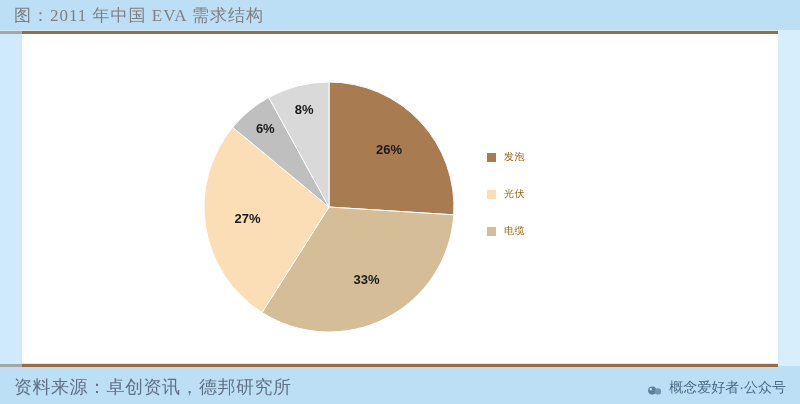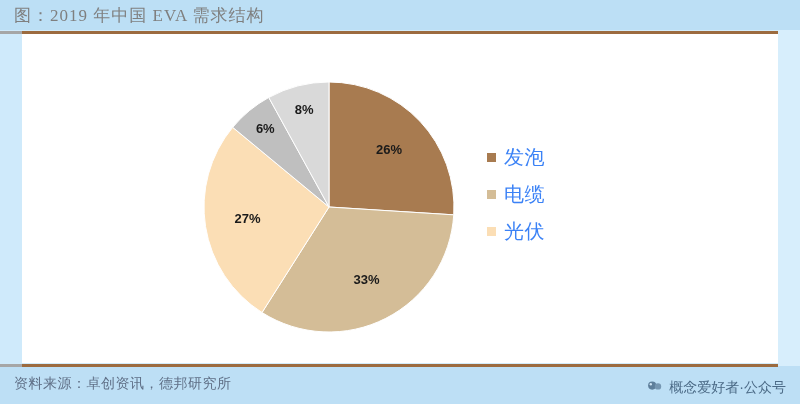--- a/index.html
+++ b/index.html
@@ -59,48 +59,48 @@
   #legend{
     position:absolute;left:465px;top:115px;width:250px;
   }
   .legend-item{
     display:flex;align-items:center;margin-bottom:21px;height:16px;
   }
   .legend-swatch{
     width:9px;height:9px;flex:0 0 9px;margin-right:8px;display:block;
   }
   .legend-label{
-    font-size:20px;color:#3b82f6;white-space:nowrap;
+    font-size:10px;color:#a16207;white-space:nowrap;
     font-family:Liberation Serif, serif;
     letter-spacing:0.5px;
   }
   
   #source-note{
     position:absolute;left:14px;top:375px;
-    font-size:14px;color:#5f6f86;letter-spacing:0.5px;
+    font-size:18px;color:#5f6f86;letter-spacing:0.5px;
     white-space:nowrap;
     font-family:"Liberation Serif","DejaVu Serif",serif;
   }
   #watermark{
     position:absolute;right:14px;top:379px;
-    display:flex;align-items:flex-start;gap:6px;
+    display:flex;align-items:flex-end;gap:6px;
     color:#4b6a86;font-size:14px;white-space:nowrap;
     font-family:"Liberation Sans","DejaVu Sans",sans-serif;
   }
   #watermark .wm-icon{display:block;}
 </style>
 </head>
 <body>
 
 <div id="bg-header-band"></div>
 <div id="bg-left-band"></div>
 <div id="bg-right-band"></div>
 <div id="bg-footer-band"></div>
 
-<div id="title">图：2019 年中国 EVA 需求结构</div>
+<div id="title">图：2011 年中国 EVA 需求结构</div>
 
 <div class="divider" id="divider-top">
   <span class="gray"></span>
   <span class="brown"></span>
 </div>
 
 <div id="chart-card">
 
   <div id="pie-wrap">
     <svg id="pie-svg" width="290" height="262" viewBox="0 0 290 262">
@@ -120,26 +120,26 @@
         </g>
     </svg>
   </div>
 
   <div id="legend">
       <div class="legend-item">
         <span class="legend-swatch" style="background: rgb(168, 123, 80);"></span>
         <span class="legend-label">发泡</span>
       </div>
       <div class="legend-item">
+        <span class="legend-swatch" style="background: rgb(251, 222, 181);"></span>
+        <span class="legend-label">光伏</span>
+      </div>
+      <div class="legend-item">
         <span class="legend-swatch" style="background: rgb(212, 189, 151);"></span>
         <span class="legend-label">电缆</span>
-      </div>
-      <div class="legend-item">
-        <span class="legend-swatch" style="background: rgb(251, 222, 181);"></span>
-        <span class="legend-label">光伏</span>
       </div>
     </div>
 
 </div>
 
 <div class="divider" id="divider-bottom">
   <span class="gray"></span>
   <span class="brown"></span>
 </div>
 

